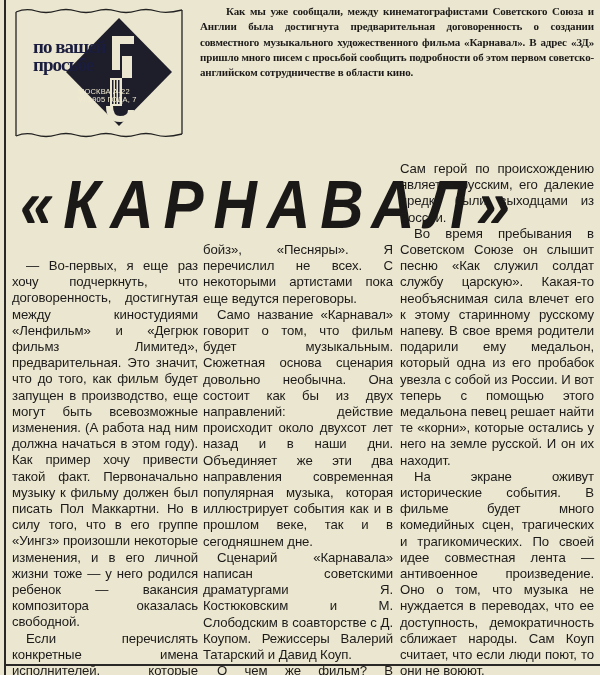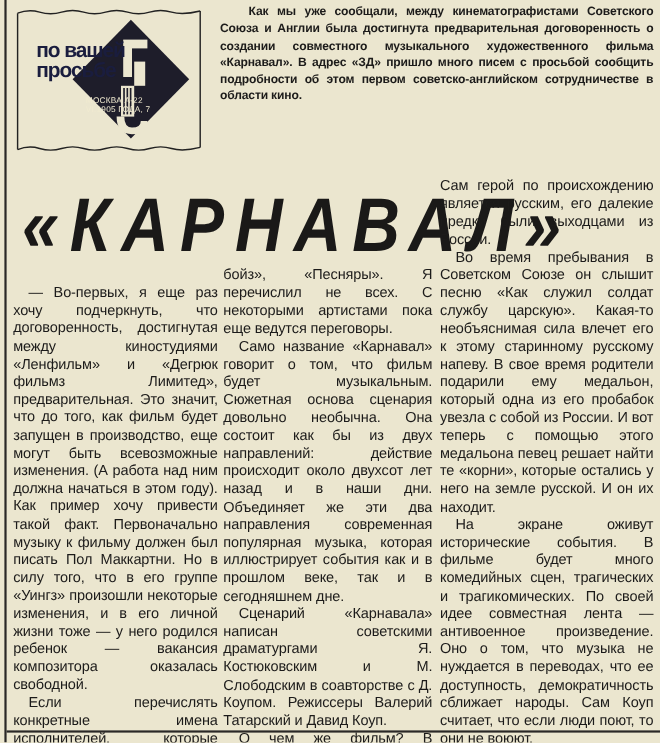--- a/index.html
+++ b/index.html
@@ -17,33 +17,33 @@
     .bottom-rule {
       position: absolute; left: 6px; right: 0; top: 664px; height: 2px; background: #2a2826;
     }
     
     .rubric {
       position: absolute; left: 14px; top: 6px; width: 170px; height: 135px;
     }
     .rubric svg { position: absolute; inset: 0; }
     .rubric-title {
       position: absolute; left: 19px; top: 32px;
-      font-family: Liberation Sans, sans-serif; font-weight: bold;
+      font-family: Liberation Serif, serif; font-weight: bold;
       font-size: 19px; line-height: 18px; letter-spacing: -1px; color: #1a1d3e;
       white-space: pre-line;
     }
     .rubric-addr {
       position: absolute; left: 64px; top: 82px;
       font-size: 7.5px; line-height: 8px; font-weight: normal; color: #f0ead0;
       white-space: pre-line; letter-spacing: 0.2px;
     }
     
     .intro {
       position: absolute; left: 200px; top: 4px; width: 394px;
-      font-family: Liberation Sans, sans-serif; font-weight: bold;
+      font-family: Liberation Serif, serif; font-weight: bold;
       font-size: 11px; line-height: 15.3px; text-align: justify; letter-spacing: -0.15px;
     }
     .intro p { margin: 0; text-indent: 26px; }
     .intro p + p { margin-top: 6px; }
     
     .headline {
       position: absolute; left: 20px; top: 168px; width: 360px;
       font-family: "Liberation Sans", sans-serif; font-weight: bold; font-style: italic;
       font-size: 60px; line-height: 64px; letter-spacing: 10px;
       color: #1a1918; transform: scaleY(1.15); transform-origin: top left;

